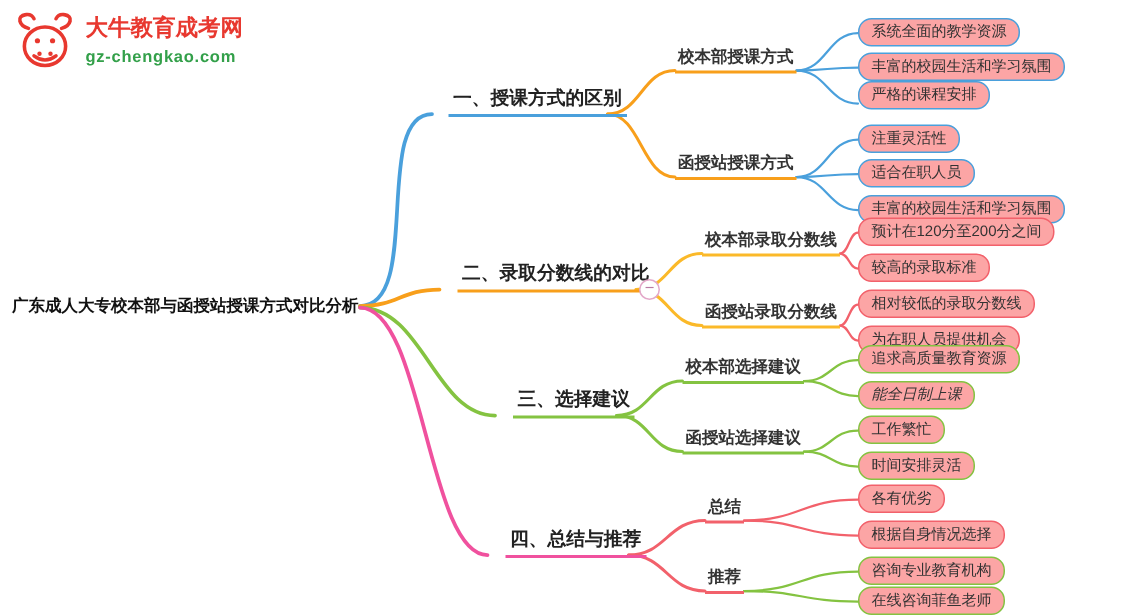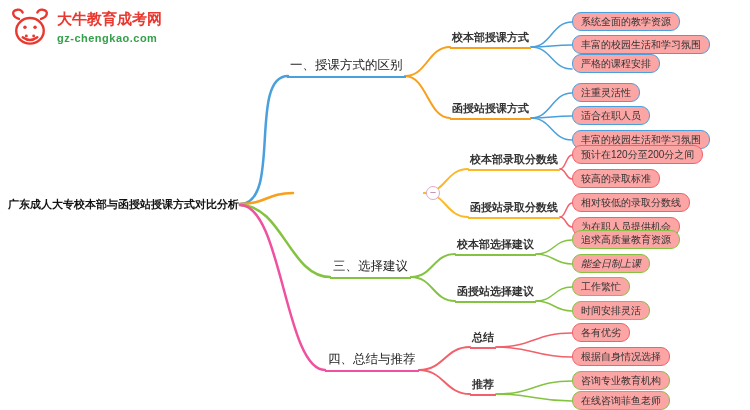--- a/index.html
+++ b/index.html
@@ -2,21 +2,21 @@
 <html><head>
 <meta charset="utf-8">
 <style>
   * { margin:0; padding:0; box-sizing:border-box; }
   html,body { width:750px; height:410px; background:#fff; overflow:hidden;
               font-family:"Liberation Sans","DejaVu Sans",sans-serif; }
   .stage { position:relative; width:658px; height:410px; background:#fff; }
   svg.links { position:absolute; left:0; top:0; z-index:0; }
   .node { position:absolute; z-index:1; white-space:nowrap; }
   .root-label { font-size:11px; font-weight:bold; color:#111; line-height:15px; }
-  .branch { font-size:12.5px; font-weight:normal; color:#222; padding:1px 3px 2px; border-bottom:2.5px solid; }
+  .branch { font-size:12.5px; font-weight:bold; color:#222; padding:1px 3px 2px; border-bottom:2.5px solid;margin-left:12px; }
   .child  { font-size:11px; font-weight:600; color:#333; padding:0 2px 2px; border-bottom:2px solid; }
   .leaf   { font-size:10px; color:#333; background:#fca5a5; border:1.5px solid; border-radius:9px;
             padding:2px 8px; line-height:13px; }
   .collapse { position:absolute; z-index:2; width:14px; height:14px; border-radius:50%;
               border:1px solid #e3a8c9; color:#b97aa4; background:#fff; font-size:11px;
               line-height:11px; text-align:center; }
   .bd-blue{border-color:#4aa0dc} .bd-orange{border-color:#f89f1b} .bd-yellow{border-color:#fbb929}
   .bd-green{border-color:#84c341} .bd-pink{border-color:#f0519e} .bd-red{border-color:#f2616b}
   .logo { position:absolute; left:8px; top:6px; z-index:2; display:flex; align-items:flex-start; gap:5px; }
   .logo-text { padding-top:4px; }
@@ -86,20 +86,21 @@
     </span>
     <span class="logo-text">
       <span class="logo-title" style="display:block">大牛教育成考网</span>
       <span class="logo-sub">gz-chengkao.com</span>
     </span>
   </div>
 
   <div class="node root-label" style="left:8px; top:197px;">广东成人大专校本部与函授站授课方式对比分析</div>
 
   <div class="node branch bd-blue" style="left:287px; top:56px;">一、授课方式的区别</div>
+  <div class="node branch bd-orange" style="left:293px; top:173px;">二、录取分数线的对比</div>
   <div class="node branch bd-green" style="left:330px; top:257px;">三、选择建议</div>
   <div class="node branch bd-pink" style="left:325px; top:350px;">四、总结与推荐</div>
 
   <div class="collapse" style="left:426px; top:186px;">−</div>
 
   <div class="node child bd-orange" style="left:450px; top:30px;">校本部授课方式</div>
   <div class="node child bd-orange" style="left:450px; top:101px;">函授站授课方式</div>
   <div class="node child bd-yellow" style="left:468px; top:152px;">校本部录取分数线</div>
   <div class="node child bd-yellow" style="left:468px; top:200px;">函授站录取分数线</div>
   <div class="node child bd-green" style="left:455px; top:237px;">校本部选择建议</div>

